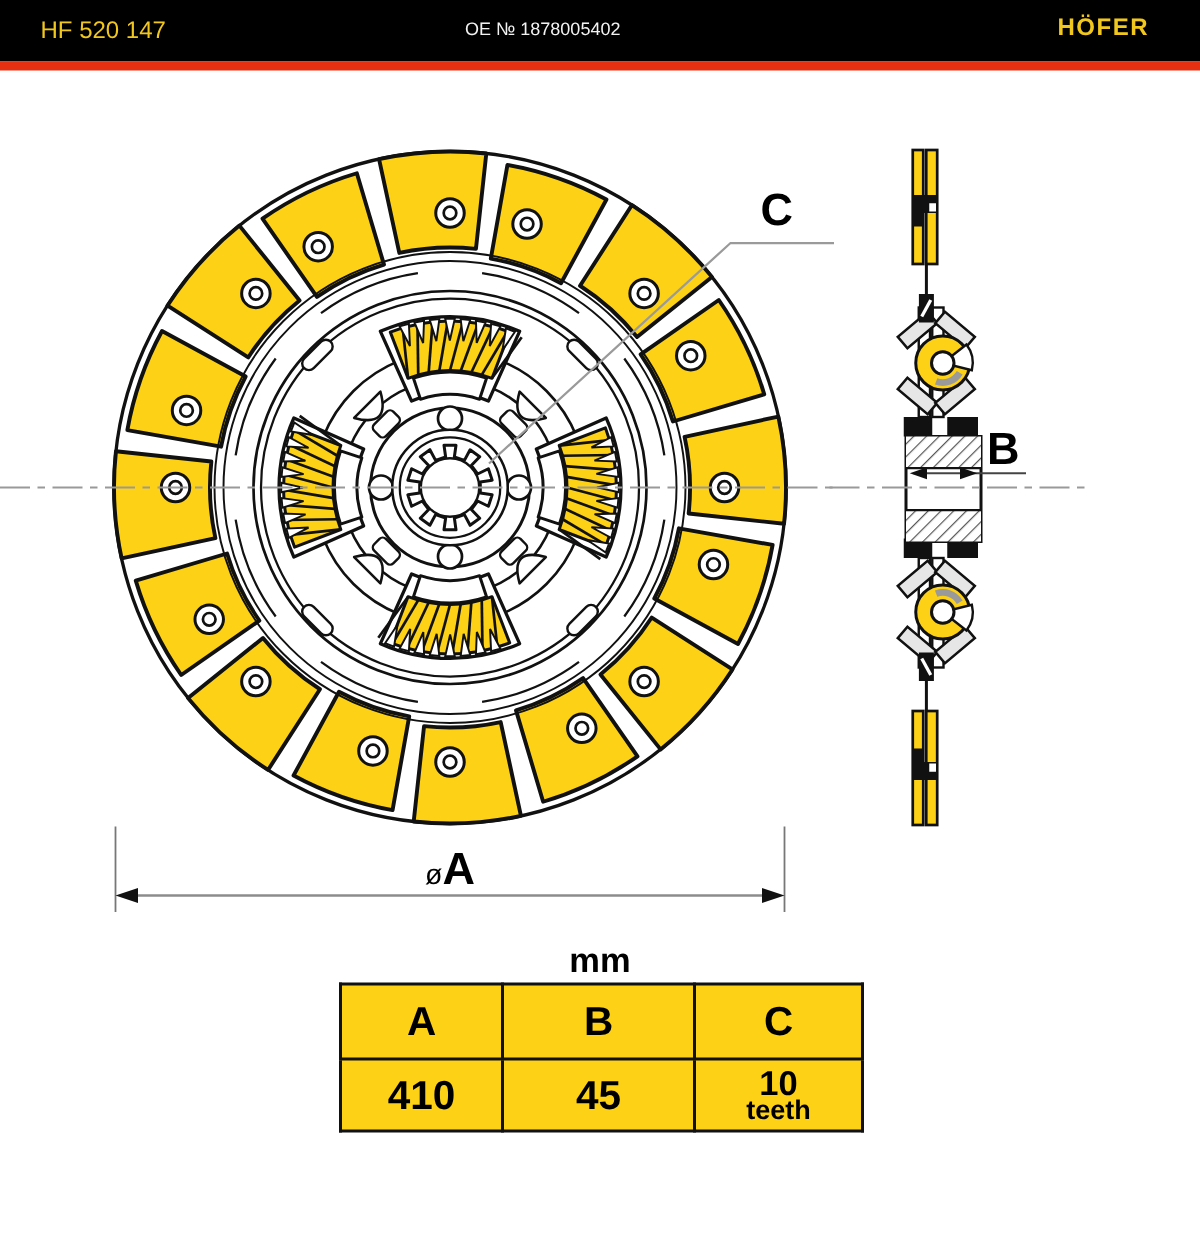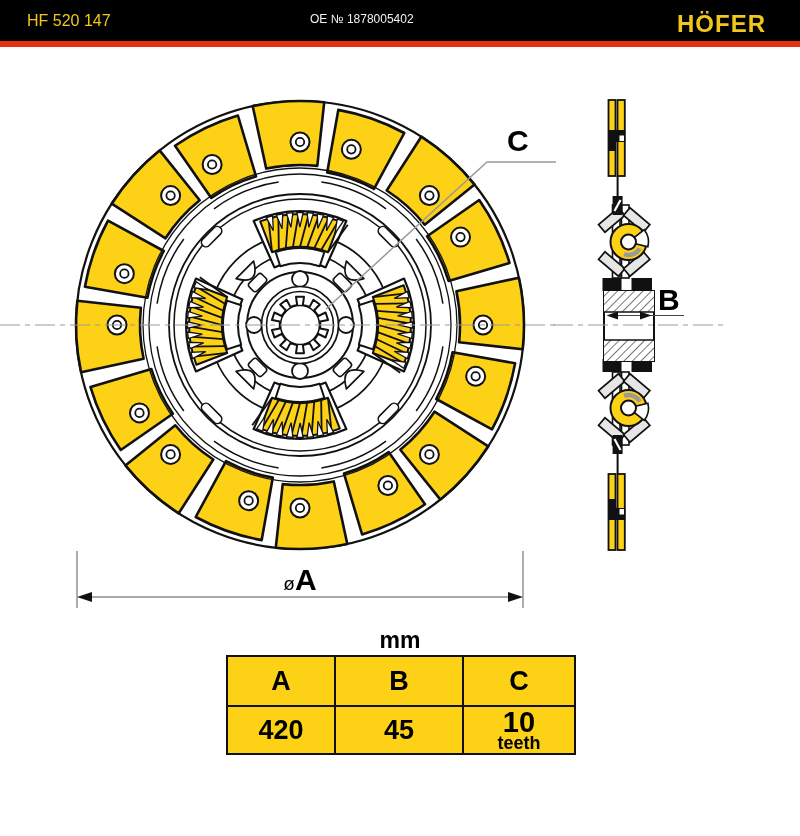--- a/index.html
+++ b/index.html
@@ -6,36 +6,36 @@
     --yellow:#FCD116; --brand-yellow:#F2C71D; --red:#E53012;
     --line:#111111; --dim:#8C8C8C; --bg-black:#000000;
   }
   html,body{margin:0;padding:0;background:#fff;}
   .stage{position:relative;width:800px;height:836px;background:#fff;overflow:hidden;
          font-family:"Liberation Sans","DejaVu Sans",sans-serif;}
   .hdr{position:absolute;left:0;top:0;width:800px;height:41px;background:var(--bg-black);}
   .hdr-stripe{position:absolute;left:0;top:41px;width:800px;height:6px;background:var(--red);}
   .hdr-part{position:absolute;left:27px;top:12px;font-size:16px;color:var(--brand-yellow);}
   .hdr-oe{position:absolute;left:310px;top:12px;font-size:12px;color:#f2f2f2;}
-  .hdr-brand{position:absolute;right:34px;top:10px;font-size:24px;font-weight:700;
+  .hdr-brand{position:absolute;right:34px;top:10px;font-size:16px;font-weight:700;
              letter-spacing:1px;color:var(--brand-yellow);}
   svg.art{position:absolute;left:0;top:0;}
   .lbl{position:absolute;color:#000;font-weight:700;}
   .lbl-c{left:507px;top:124px;font-size:30px;}
   .lbl-b{left:658px;top:283px;font-size:30px;}
   .lbl-a{left:230px;top:563px;width:140px;text-align:center;}
   .lbl-a .pref{font-size:19px;font-weight:400;}
   .lbl-a .big{font-size:30px;font-weight:700;}
   .lbl-mm{left:226px;top:627px;width:348px;text-align:center;font-size:23px;}
   table.dims{position:absolute;left:226px;top:655px;border-collapse:collapse;table-layout:fixed;}
   table.dims td{border:2px solid #111;background:var(--yellow);text-align:center;
                 vertical-align:middle;font-weight:700;color:#000;padding:0;}
   table.dims .hrow td{height:48px;font-size:27px;}
   table.dims .vrow td{height:46px;font-size:27px;}
-  .cten{font-size:29px;line-height:0.9;}
+  .cten{font-size:23px;line-height:0.9;}
   .cteeth{font-size:18px;line-height:0.9;}
 </style>
 </head>
 <body>
 
 <div class="stage">
 
   <div class="hdr"></div>
   <div class="hdr-stripe"></div>
   <div class="hdr-part lbl0">HF 520 147</div>
@@ -301,21 +301,21 @@
         <col style="width:128px">
         <col style="width:112px">
       </colgroup>
     <tbody>
         <tr class="hrow">
       <td>A</td>
       <td>B</td>
       <td>C</td>
     </tr>
     <tr class="vrow">
-      <td>420</td>
+      <td>410</td>
       <td>45</td>
       <td>
         <div class="cten">10</div>
         <div class="cteeth">teeth</div>
       </td>
     </tr>
   </tbody>
     </table>
 </div>
 

